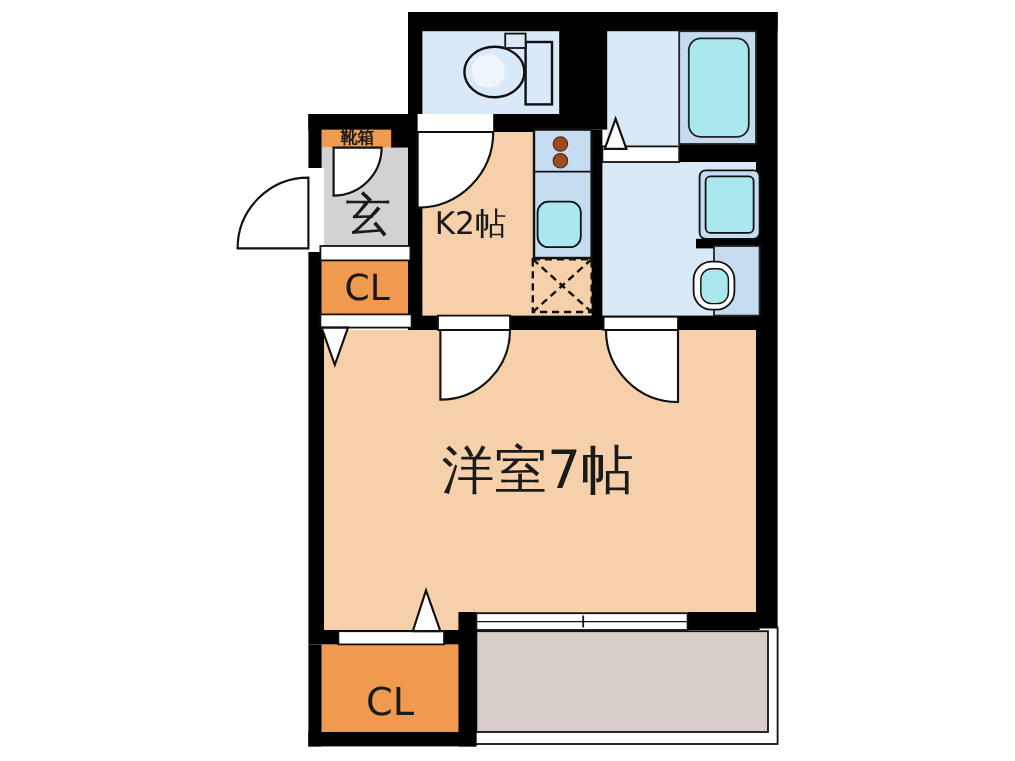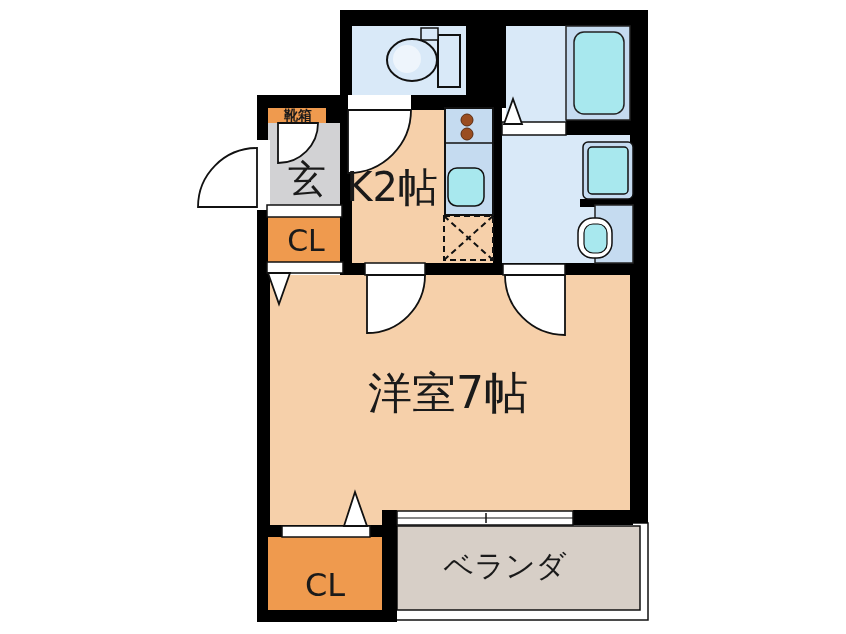--- a/index.html
+++ b/index.html
@@ -3,21 +3,21 @@
 <meta charset="utf-8">
 <style>
   html,body{margin:0;padding:0;background:#ffffff;}
   #stage{position:relative;width:846px;height:634px;background:#ffffff;overflow:hidden;
          font-family:"DejaVu Sans",sans-serif;}
   #plan-svg{position:absolute;left:0;top:0;}
   .lbl{position:absolute;transform:translate(-50%,-50%);color:#1a1a1a;line-height:1;
        white-space:nowrap;font-family:"DejaVu Sans",sans-serif;}
   .lbl-shoebox{font-size:14px;font-weight:700;}
   .lbl-genkan{font-size:38px;}
-  .lbl-kitchen{font-size:40px;font-weight:500;}
+  .lbl-kitchen{font-size:26px;font-weight:500;}
   .lbl-cl{font-size:30px;font-weight:500;}
   .lbl-cl2{font-size:32px;font-weight:500;}
   .lbl-main{font-size:44px;font-weight:500;}
   .lbl-veranda{font-size:30px;font-weight:500;}
 </style>
 </head>
 <body>
 
 <div id="stage">
 
@@ -128,14 +128,13 @@
       <line x1="486" y1="513" x2="486" y2="523" stroke="#111111" stroke-width="1.5"></line>
     </g>
   </svg>
 
   <div class="lbl lbl-shoebox" style="left:298px;top:115px;">靴箱</div>
   <div class="lbl lbl-genkan" style="left:307px;top:179px;">玄</div>
   <div class="lbl lbl-kitchen" style="left:392px;top:187px;">K2帖</div>
   <div class="lbl lbl-cl" style="left:306px;top:241px;">CL</div>
   <div class="lbl lbl-main" style="left:448px;top:393px;text-align:right;">洋室7帖</div>
   <div class="lbl lbl-cl2" style="left:325px;top:585px;">CL</div>
-  <div class="lbl lbl-veranda" style="left:505px;top:566px;">ベランダ</div>
 </div>
 
 </body></html>

